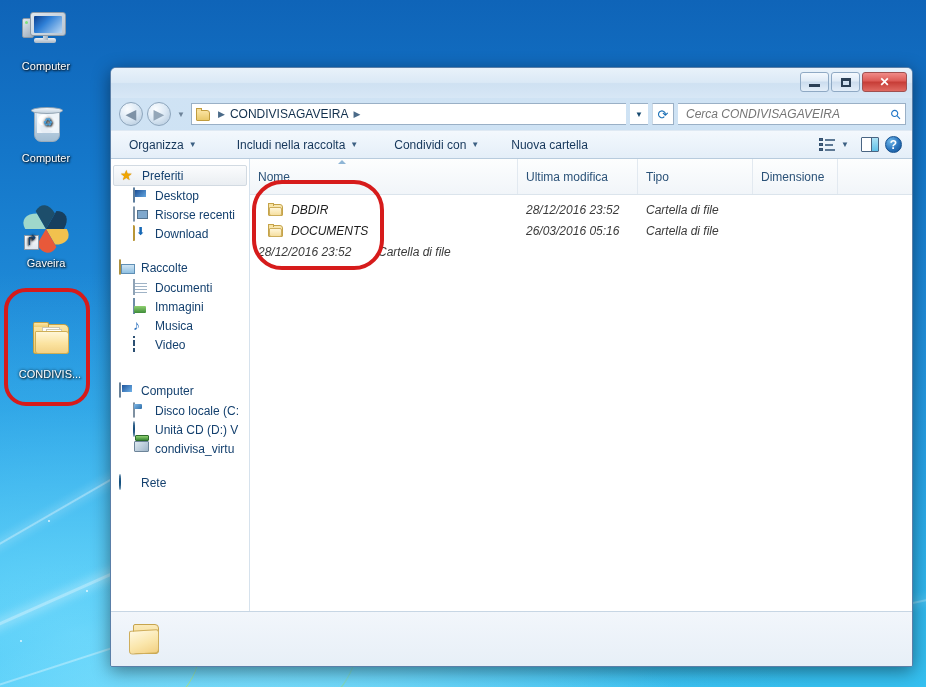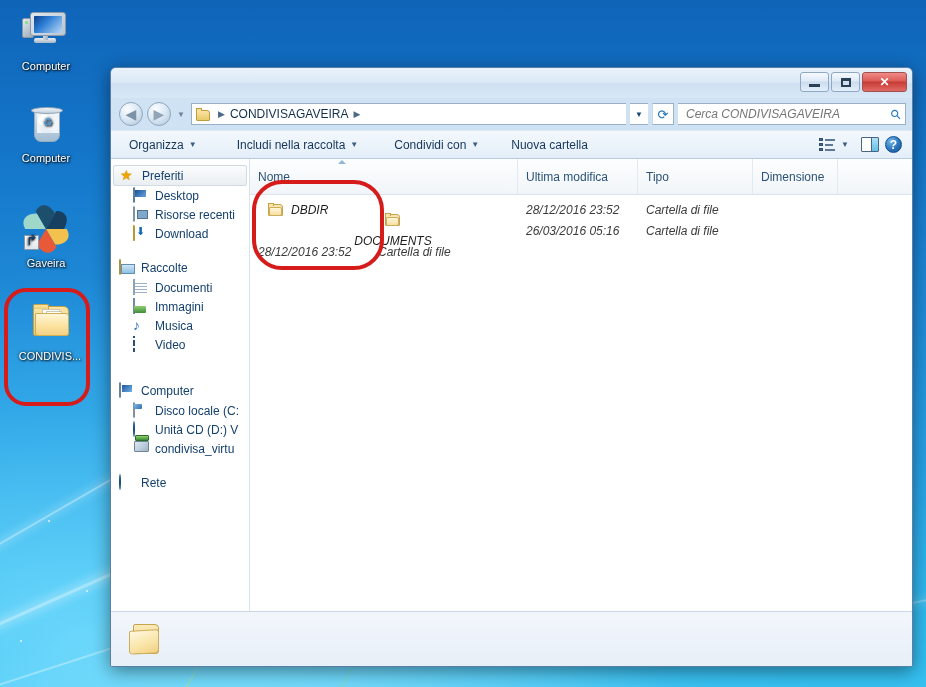--- a/index.html
+++ b/index.html
@@ -70,21 +70,21 @@
   }
   .desk-icon .glyph {
     height: 48px; width: 48px; margin: 0 auto 4px auto;
     position: relative;
   }
   .desk-label { line-height: 13px; white-space: nowrap; }
 
   #icon-computer { left: 0px;  top: 8px; }
   #icon-cestino  { left: 0px;  top: 100px; }
   #icon-gaveira  { left: 0px;  top: 205px; }
-  #icon-condivis { left: 0px;  top: 298px; padding-left: 8px; }
+  #icon-condivis { left: 0px;  top: 316px; padding-left: 8px; }
 
   
   .mon-base { position:absolute; left:12px; top:30px; width:22px; height:5px;
      background:linear-gradient(180deg,#e8eef4,#a8b6c4); border-radius:2px; }
   .mon-neck { position:absolute; left:21px; top:24px; width:5px; height:8px;
      background:linear-gradient(90deg,#cfd9e3,#9fb0bf); }
   .mon-body { position:absolute; left:8px; top:4px; width:36px; height:24px;
      background:linear-gradient(135deg,#dfe7ee 0%,#b9c6d3 100%);
      border-radius:3px; border:1px solid #8c9aa8; }
   .mon-screen { position:absolute; left:3px; top:3px; width:28px; height:17px;
@@ -640,21 +640,21 @@
                 <span class="fs-t"></span>
                 <span class="fs-f"></span>
             </span>
             <span>DBDIR</span>
           </div>
           <div class="cell-date" style="width:120px;">28/12/2016 23:52</div>
           <div class="cell-type" style="width:115px;">Cartella di file</div>
           <div class="cell-size" style="width:85px;"></div>
         </div>
         <div class="row">
-          <div class="cell-name" style="width:268px;flex-direction:column;">
+          <div class="cell-name" style="width:268px;">
             <span class="fold-sm">
               <span class="fs-b"></span>
                 <span class="fs-t"></span>
                 <span class="fs-f"></span>
             </span>
             <span>DOCUMENTS</span>
           </div>
           <div class="cell-date" style="width:120px;">26/03/2016 05:16</div>
           <div class="cell-type" style="width:115px;">Cartella di file</div>
           <div class="cell-size" style="width:85px;"></div>

